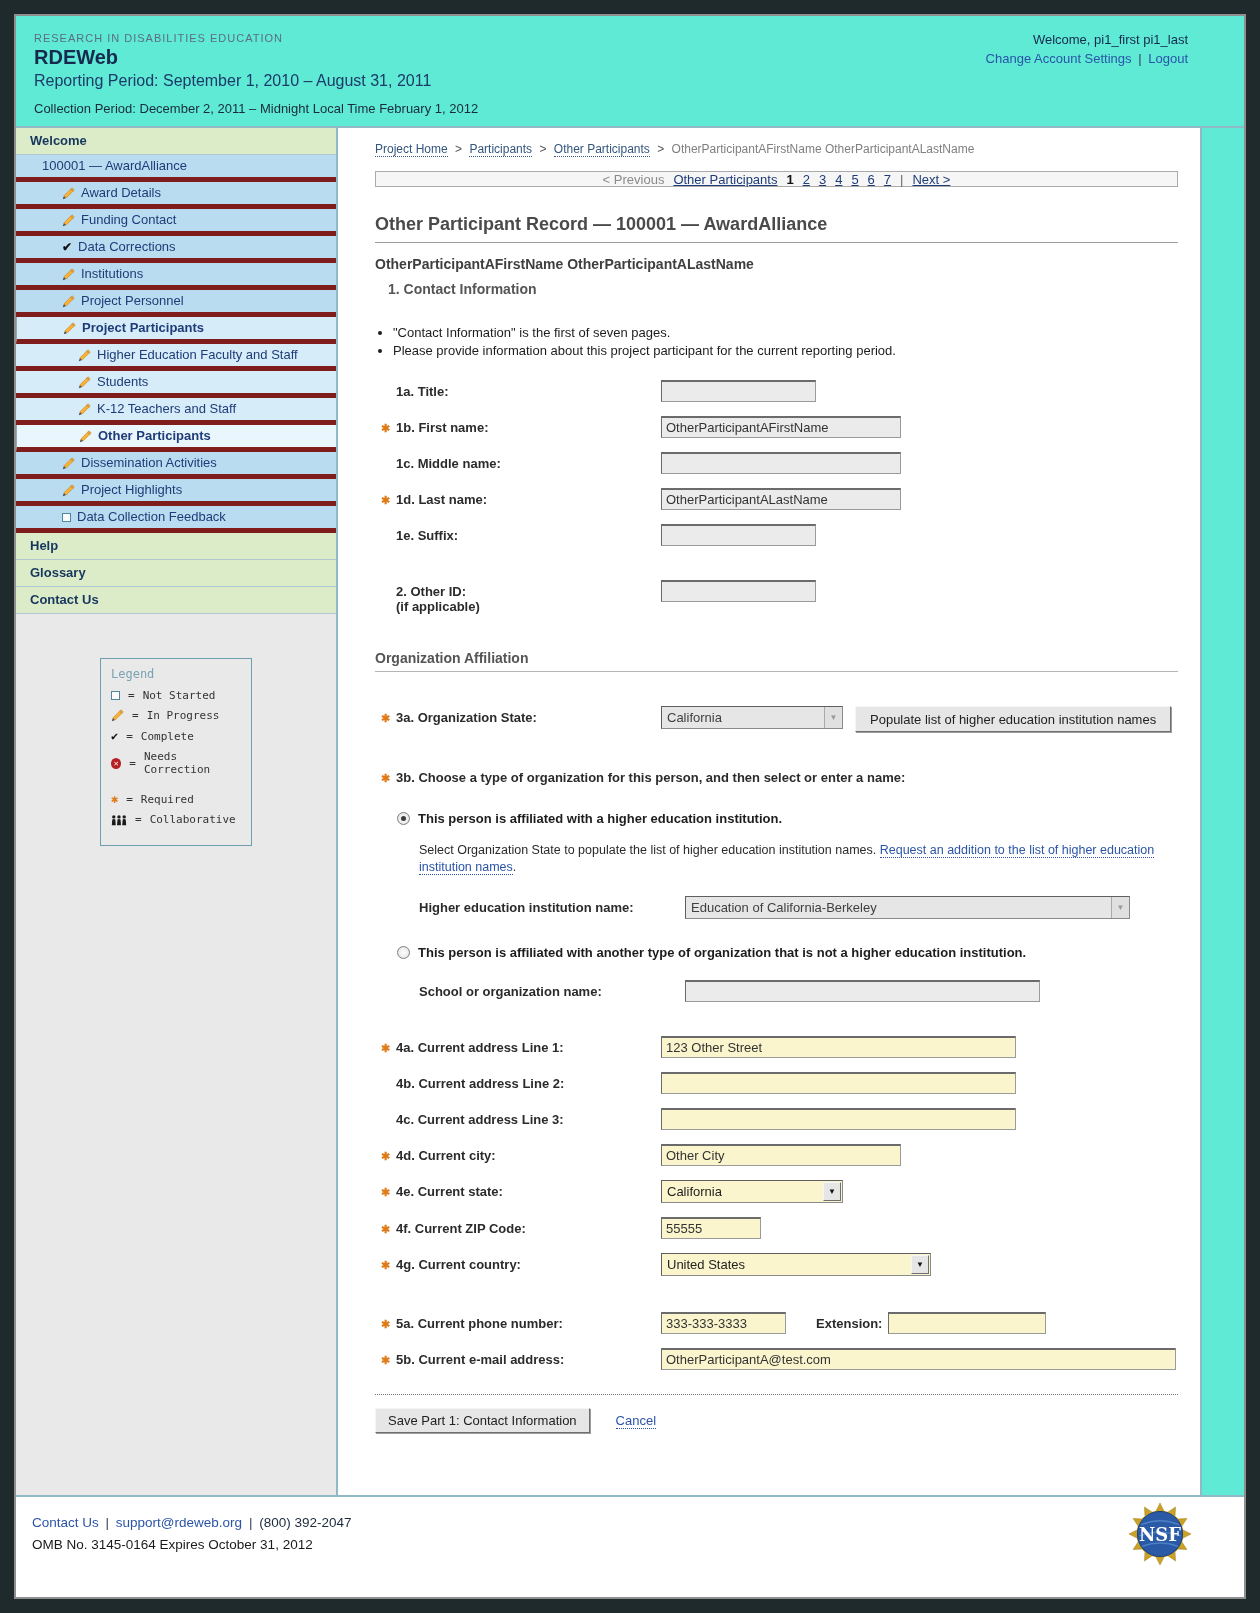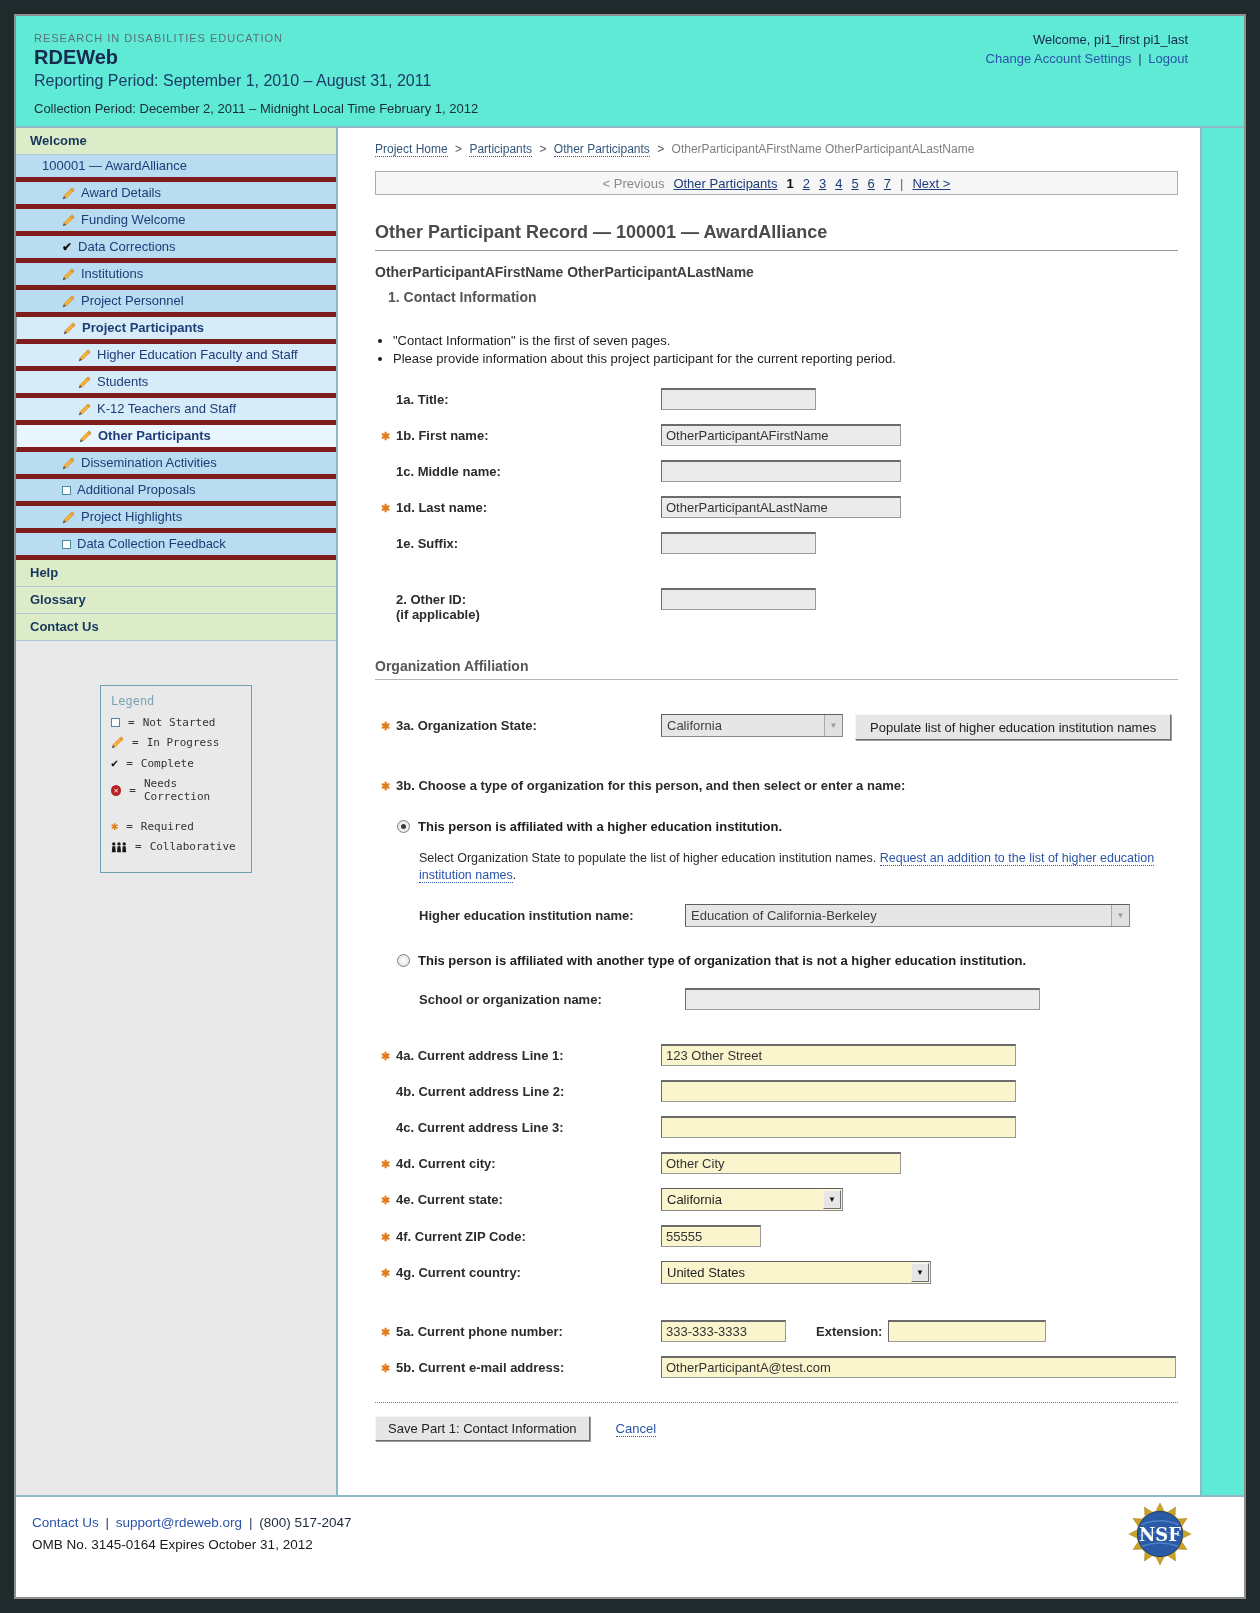--- a/index.html
+++ b/index.html
@@ -69,21 +69,21 @@
   .req { width:15px; flex:none; padding-top:4px; }
   .req::before { content:"\2731"; color:#e07b1a; font-weight:bold; font-size:11px; }
 
   
   .content { flex:1; background:#fff; border-right:2px solid #8fb9c6; margin-right:42px;
              padding:14px 22px 0 37px; min-width:0; }
   .breadcrumb { font-size:12px; color:#7f7f7f; }
   a.bc { color:#33567d; text-decoration:none; border-bottom:1px dotted #33567d; cursor:pointer; }
   .bc-sep { color:#555; margin:0 4px; }
 
-  .pagebar { margin-top:15px; height:24px; background:#f6f6f6; border:1px solid #ababab;
+  .pagebar { margin-top:15px; height:16px; background:#f6f6f6; border:1px solid #ababab;
              display:flex; align-items:center; justify-content:center; gap:9px; font-size:13px; }
   .pg-prev { color:#8a8a8a; }
   a.pg { color:#1e3c78; text-decoration:underline; cursor:pointer; }
   .pg-cur { font-weight:bold; color:#111; }
   .pg-sep { color:#666; }
 
   h1.rec-title { font-size:18px; font-weight:bold; color:#4a4a4a; margin:27px 0 0;
                  padding-bottom:7px; border-bottom:1px solid #9c9c9c; }
   .rec-sub { font-size:14px; font-weight:bold; color:#3f3f3f; margin-top:13px; }
   .rec-part { font-size:14px; font-weight:bold; color:#555; margin:9px 0 0 13px; }
@@ -195,21 +195,21 @@
         <div class="mrow b lv2">
               <svg width="13" height="13">
                 <use href="#pencil"></use>
               </svg>
               <span class="mlabel">Award Details</span>
             </div>
         <div class="mrow b lv2">
               <svg width="13" height="13">
                 <use href="#pencil"></use>
               </svg>
-              <span class="mlabel">Funding Welcome</span>
+              <span class="mlabel">Funding Contact</span>
             </div>
         <div class="mrow b lv2">
               <span class="i-check"></span>
               <span class="mlabel">Data Corrections</span>
             </div>
         <div class="mrow b lv2">
               <svg width="13" height="13">
                 <use href="#pencil"></use>
               </svg>
               <span class="mlabel">Institutions</span>
@@ -248,24 +248,20 @@
               <svg width="13" height="13">
                 <use href="#pencil"></use>
               </svg>
               <span class="mlabel">Other Participants</span>
             </div>
         <div class="mrow b lv2">
               <svg width="13" height="13">
                 <use href="#pencil"></use>
               </svg>
               <span class="mlabel">Dissemination Activities</span>
-            </div>
-        <div class="mrow b lv2">
-              <span class="i-square"></span>
-              <span class="mlabel">Additional Proposals</span>
             </div>
         <div class="mrow b lv2">
               <svg width="13" height="13">
                 <use href="#pencil"></use>
               </svg>
               <span class="mlabel">Project Highlights</span>
             </div>
         <div class="mrow b lv2">
               <span class="i-square"></span>
               <span class="mlabel">Data Collection Feedback</span>
@@ -499,21 +495,21 @@
 
     </main>
   </div>
 
   <footer>
     <div class="f-line1">
       <a class="lnk">Contact Us</a>
       <span class="pipe">|</span>
       <a class="lnk">support@rdeweb.org</a>
       <span class="pipe">|</span>
-      <span>(800) 517-2047</span>
+      <span>(800) 392-2047</span>
     </div>
     <div class="f-omb">OMB No. 3145-0164 Expires October 31, 2012</div>
     <svg class="nsf" viewBox="-34 -34 68 68">
       <g fill="#c9a227" stroke="#a07f18" stroke-width="0.5">
         <polygon points="0,-33 5,-23 -5,-23" transform="rotate(0)"></polygon>
         <polygon points="0,-33 5,-23 -5,-23" transform="rotate(30)"></polygon>
         <polygon points="0,-33 5,-23 -5,-23" transform="rotate(60)"></polygon>
         <polygon points="0,-33 5,-23 -5,-23" transform="rotate(90)"></polygon>
         <polygon points="0,-33 5,-23 -5,-23" transform="rotate(120)"></polygon>
         <polygon points="0,-33 5,-23 -5,-23" transform="rotate(150)"></polygon>

